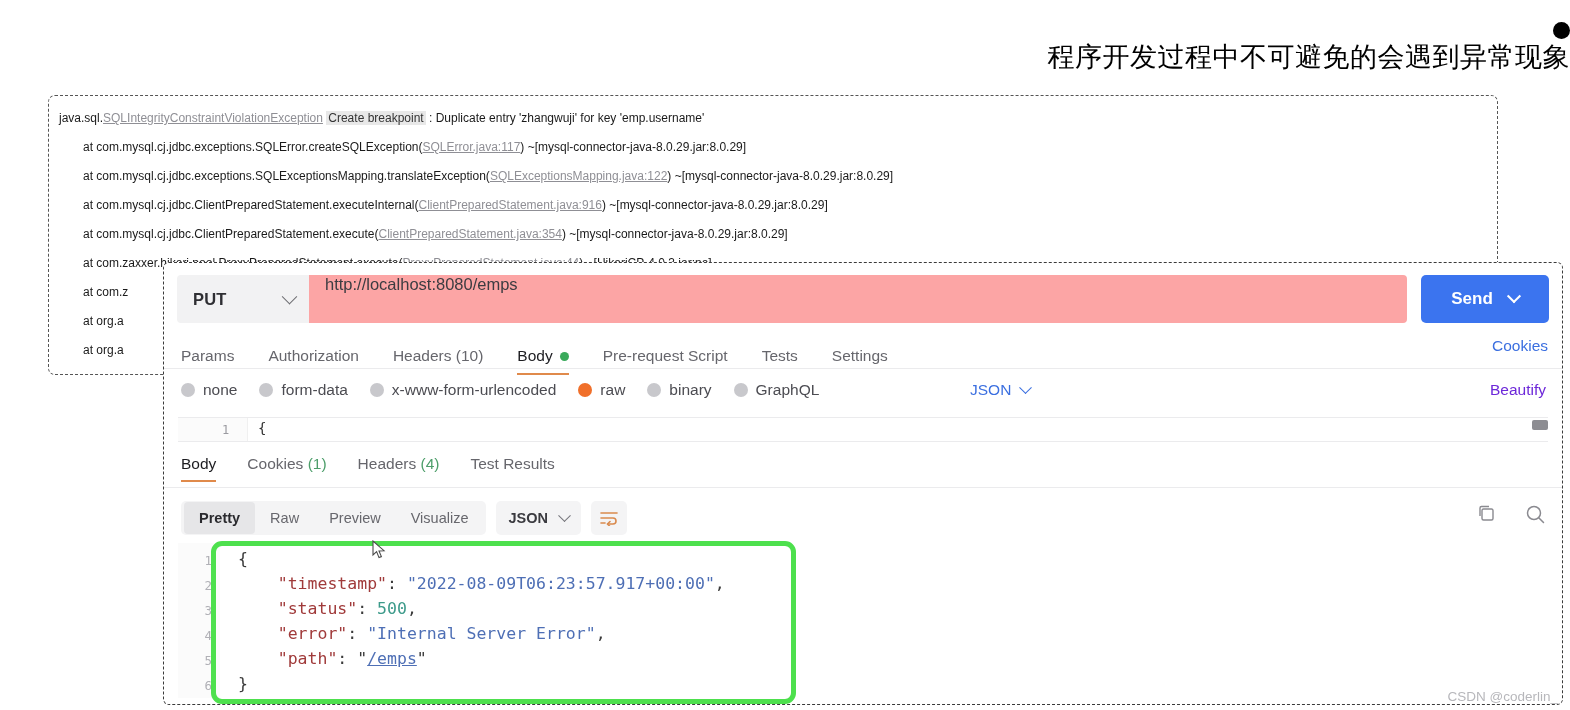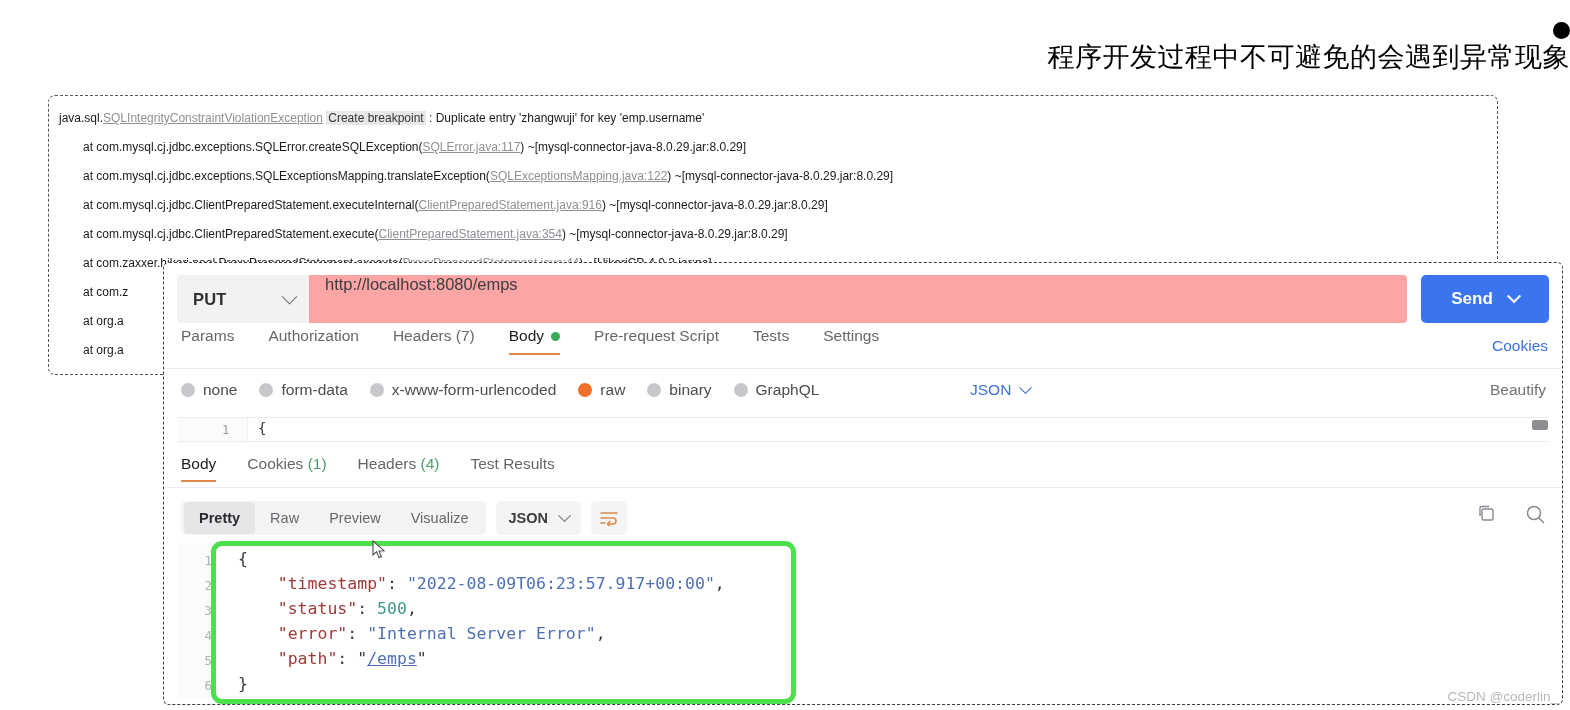--- a/index.html
+++ b/index.html
@@ -58,42 +58,42 @@
   .url-text { font-size:16.5px; color:#3c3c41; }
   .send-btn {
     margin-left:14px; width:128px; height:48px; background:#3b74ef; border-radius:5px;
     display:flex; align-items:center; justify-content:center; gap:16px; color:#fff;
   }
   .send-label { font-size:17px; font-weight:700; }
   .send-chev { width:10px; height:10px; border-right:2px solid #fff; border-bottom:2px solid #fff;
                transform:rotate(45deg) translate(-2px,-2px); }
 
   
-  .req-tabs { position:absolute; left:17px; top:64px; display:flex; align-items:flex-end; gap:0; }
+  .req-tabs { position:absolute; left:17px; top:84px; display:flex; align-items:flex-end; gap:0; }
   .req-tab {
     font-size:15.5px; color:#66666c; padding:0 18px 10px 0; margin-right:16px; position:relative;
     display:flex; align-items:center; gap:7px; white-space:nowrap;
   }
   .req-tab.active { color:#1c1c20; font-weight:400; }
   .req-tab.active::after {
     content:""; position:absolute; left:0; right:18px; bottom:0; height:2.5px; background:#e08a4b;
   }
   .green-dot { width:9px; height:9px; border-radius:50%; background:#3aaa5b; display:inline-block; }
   .cookies-link { position:absolute; right:14px; top:74px; font-size:15.5px; color:#3b6fe0; }
   .tabs-underline { position:absolute; left:0; right:0; top:105px; height:1px; background:#ebebed; }
 
   
   .body-types { position:absolute; left:17px; top:118px; display:flex; align-items:center; gap:22px; }
   .bt { display:flex; align-items:center; gap:8px; font-size:15.5px; color:#4c4c52; white-space:nowrap; }
   .radio { width:14px; height:14px; border-radius:50%; background:#c8c8cc; display:inline-block; }
   .radio.sel { background:#f06f2a; }
   .json-select { display:flex; align-items:center; gap:10px; font-size:15.5px; color:#3b6fe0; margin-left:6px; }
   .json-chev { width:9px; height:9px; border-right:1.8px solid #3b6fe0; border-bottom:1.8px solid #3b6fe0;
                transform:rotate(45deg) translate(-2px,-2px); }
-  .beautify { position:absolute; right:16px; top:118px; font-size:15.5px; color:#737373; }
+  .beautify { position:absolute; right:16px; top:118px; font-size:15.5px; color:#6d28d9; }
 
   
   .edit-strip { position:absolute; left:14px; right:14px; top:154px; height:24px; border-top:1px solid #ebebed;
                 background:#fff; overflow:hidden; }
   .edit-gutter { position:absolute; left:0; top:0; width:70px; height:24px; background:#fbfbfb;
                  border-right:1px solid #f0f0f0; }
   .edit-ln { position:absolute; left:44px; top:5px; font-family:"DejaVu Sans Mono",monospace;
              font-size:12px; color:#9a9aa0; }
   .edit-brace { position:absolute; left:80px; top:2px; font-family:"DejaVu Sans Mono",monospace;
                 font-size:14px; color:#333; }
@@ -197,21 +197,21 @@
     </div>
 
     <div class="req-tabs" id="req-tabs">
           <div class="req-tab">
             <span>Params</span>
           </div>
           <div class="req-tab">
             <span>Authorization</span>
           </div>
           <div class="req-tab">
-            <span>Headers (7)</span>
+            <span>Headers (10)</span>
           </div>
           <div class="req-tab active">
             <span>Body</span>
             <span class="green-dot"></span>
           </div>
           <div class="req-tab">
             <span>Pre-request Script</span>
           </div>
           <div class="req-tab">
             <span>Tests</span>

